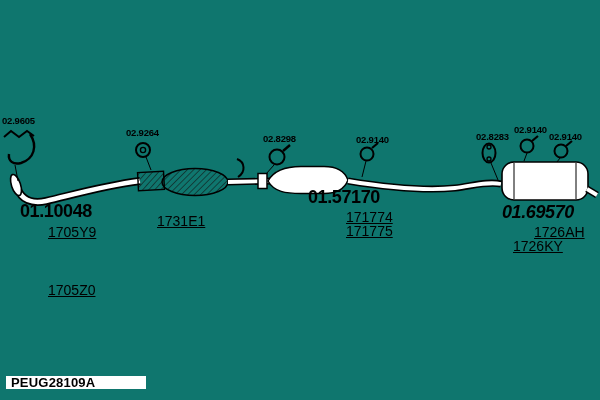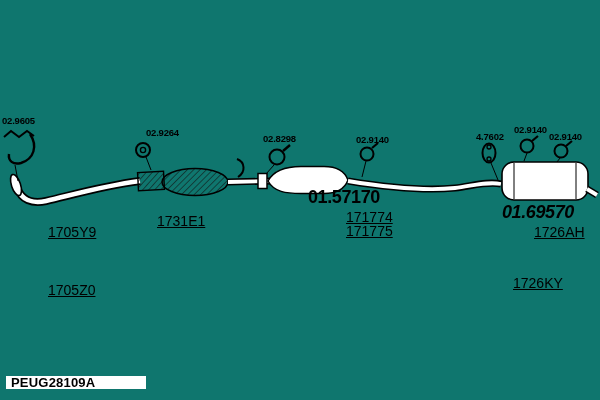--- a/index.html
+++ b/index.html
@@ -110,37 +110,38 @@
     </g>
 
     <g fill="none" stroke="#000">
       <circle cx="561" cy="151" r="6.5" stroke-width="2"></circle>
       <path d="M566 146 L 572 141" stroke-width="2.2"></path>
       <line x1="560" y1="158" x2="557" y2="162" stroke-width="1"></line>
     </g>
   </svg>
 
   <div class="lbl small" style="left:2px;  top:116px;">02.9605</div>
-  <div class="lbl small" style="left:126px;top:128px;margin-left:20px;">02.9264</div>
+  <div class="lbl small" style="left:126px;top:128px;">02.9264</div>
   <div class="lbl small" style="left:263px;top:134px;">02.8298</div>
   <div class="lbl small" style="left:356px;top:135px;">02.9140</div>
-  <div class="lbl small" style="left:476px;top:132px;">4.7602</div>
+  <div class="lbl small" style="left:476px;top:132px;">02.8283</div>
   <div class="lbl small" style="left:514px;top:125px;">02.9140</div>
   <div class="lbl small" style="left:549px;top:132px;">02.9140</div>
 
+  <div class="lbl big" style="left:20px; top:202px;">01.10048</div>
   <div class="lbl ref" style="left:48px; top:225px;text-align:right;">1705Y9</div>
   <div class="lbl ref" style="left:48px; top:239px;margin-top:44px;">1705Z0</div>
 
   <div class="lbl ref" style="left:157px;top:214px;">1731E1</div>
 
   <div class="lbl big" style="left:308px;top:188px;">01.57170</div>
   <div class="lbl ref" style="left:346px;top:210px;text-align:right;">171774</div>
   <div class="lbl ref" style="left:346px;top:224px;">171775</div>
 
   <div class="lbl big" style="left:502px;top:203px;font-style:italic;">01.69570</div>
   <div class="lbl ref" style="left:534px;top:225px;">1726AH</div>
-  <div class="lbl ref" style="left:513px;top:239px;margin-top:37px;">1726KY</div>
+  <div class="lbl ref" style="left:513px;top:239px;">1726KY</div>
 
   <div class="titleblock">
     <span>PEUG28109A</span>
   </div>
 
 </div>
 
 </body></html>

